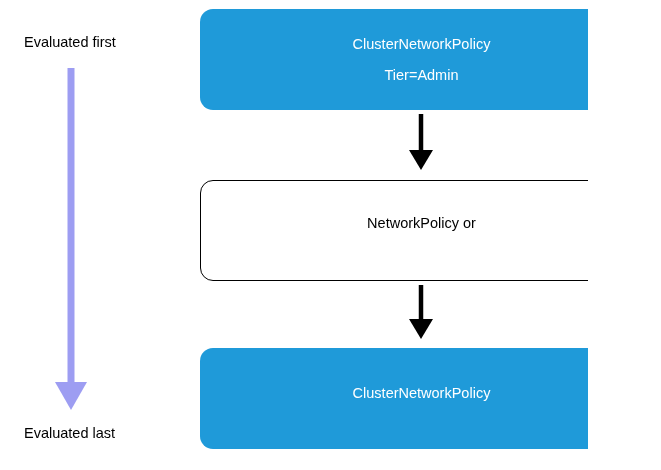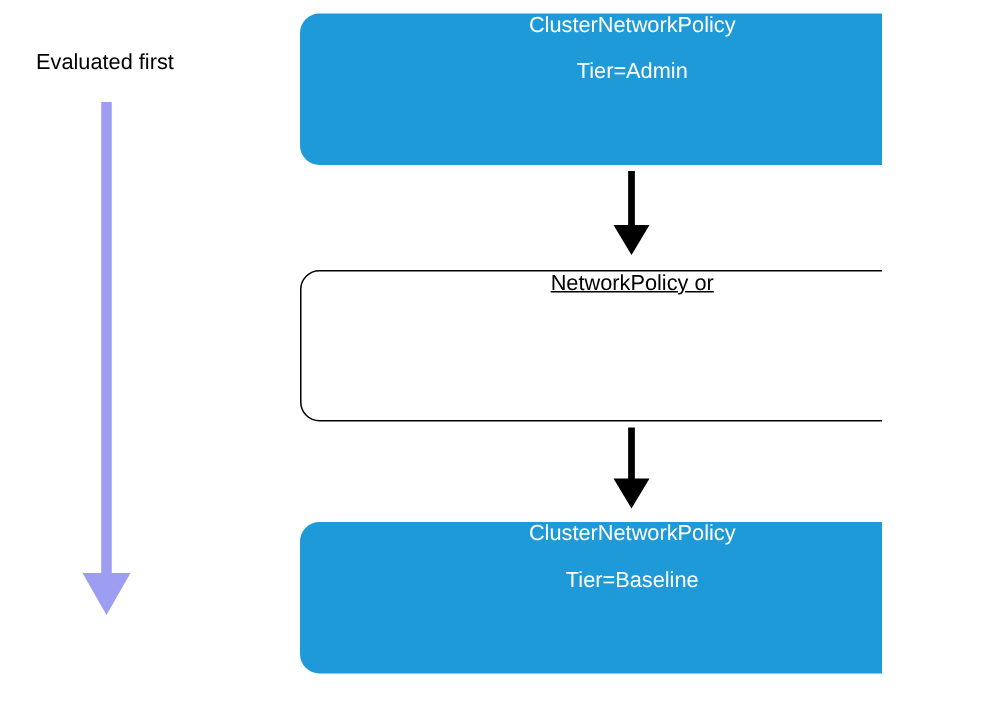--- a/index.html
+++ b/index.html
@@ -41,20 +41,21 @@
   
   .node {
     position: absolute;
     left: 200px;
     width: 443px;
     box-sizing: border-box;
     border-radius: 13px;
     display: flex;
     flex-direction: column;
     align-items: center;
+    justify-content: center;
   }
   .node.blue {
     background: #1f9ad9;
     height: 101px;
   }
   .node.white {
     background: #ffffff;
     border: 1.2px solid #000000;
     height: 101px;
   }
@@ -74,21 +75,21 @@
     text-align: center;
     white-space: nowrap;
   }
   .node.blue .node-title,
   .node.blue .node-sub { color: #ffffff; }
   .node.white .node-title,
   .node.white .node-sub { color: #000000; }
 
   .node.blue .node-title { margin-bottom: 10px; }
   .node.blue .node-sub   { margin-top: 4px; }
-  .node.white .node-title { margin-bottom: 15px; text-decoration: underline; }
+  .node.white .node-title { margin-bottom: 15px; }
   .node.white .node-sub   { margin-top: 4px; }
 
   
   .connector {
     position: absolute;
     left: 396px;
     width: 50px;
   }
   #connector-1 { top: 112px; height: 62px; }
   #connector-2 { top: 283px; height: 60px; }
@@ -98,20 +99,21 @@
 
 <div id="canvas">
 
   <div class="order-label" id="label-first">Evaluated first</div>
 
   <svg id="order-arrow" viewBox="0 0 64 352" aria-hidden="true">
     <line x1="31" y1="6" x2="31" y2="328" stroke="#9d9df2" stroke-width="7"></line>
     <polygon points="31,348 15,320 47,320" fill="#9d9df2"></polygon>
   </svg>
 
+  <div class="order-label" id="label-last">Evaluated last</div>
 
   <div class="node blue" id="node-admin">
     <div class="node-title">ClusterNetworkPolicy</div>
     <div class="node-sub">Tier=Admin</div>
   </div>
 
   <svg class="connector" id="connector-1" viewBox="0 0 50 62" aria-hidden="true">
     <line x1="25" y1="2" x2="25" y2="44" stroke="#000000" stroke-width="4.5"></line>
     <polygon points="25,58 13,38 37,38" fill="#000000"></polygon>
   </svg>
@@ -120,16 +122,15 @@
     <div class="node-title">NetworkPolicy or</div>
   </div>
 
   <svg class="connector" id="connector-2" viewBox="0 0 50 60" aria-hidden="true">
     <line x1="25" y1="2" x2="25" y2="42" stroke="#000000" stroke-width="4.5"></line>
     <polygon points="25,56 13,36 37,36" fill="#000000"></polygon>
   </svg>
 
   <div class="node blue" id="node-baseline">
     <div class="node-title">ClusterNetworkPolicy</div>
-    <div class="node-sub">Tier=Baseline</div>
   </div>
 
 </div>
 
 </body></html>

